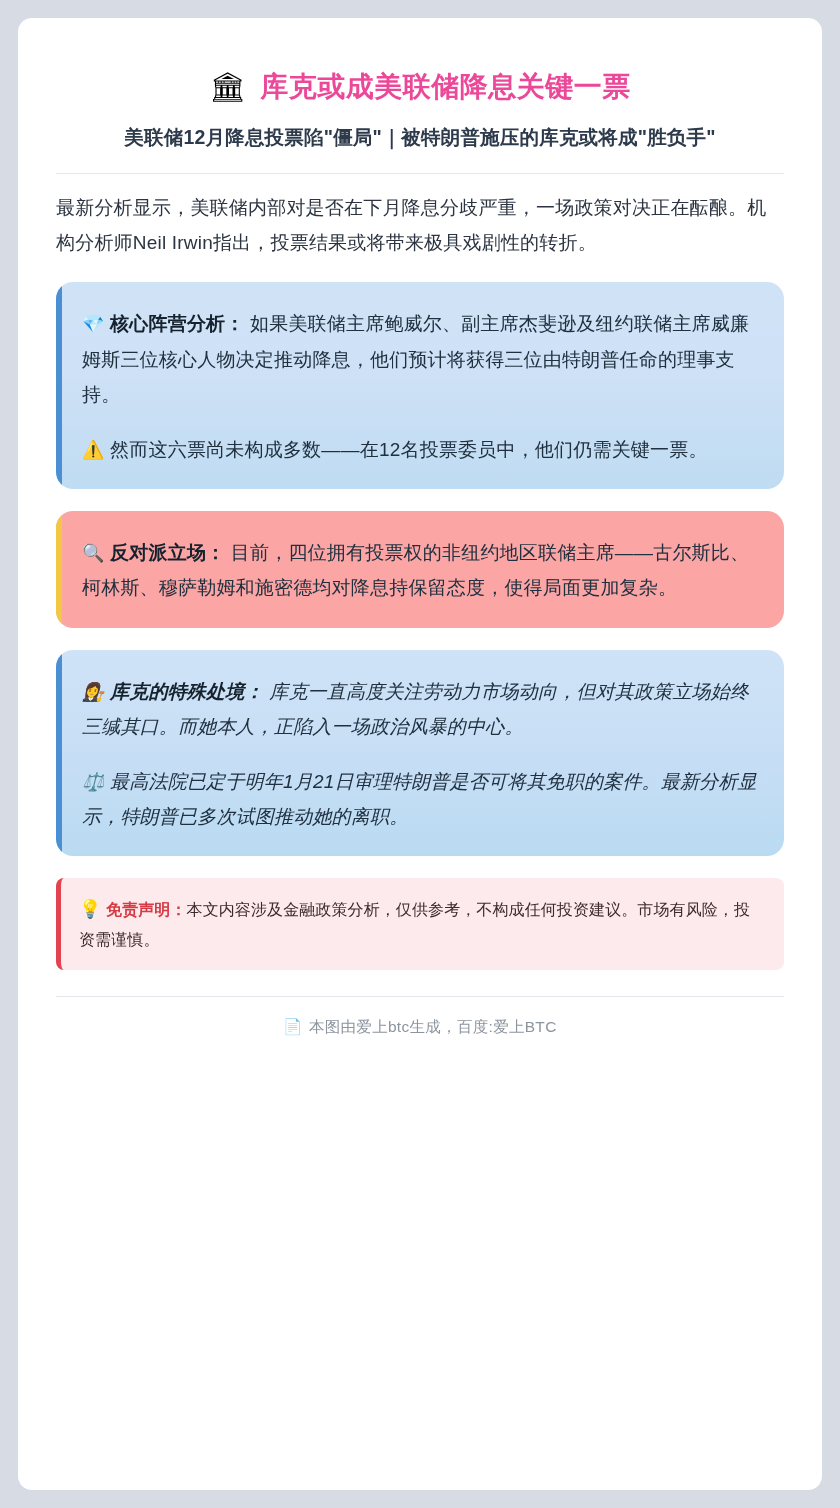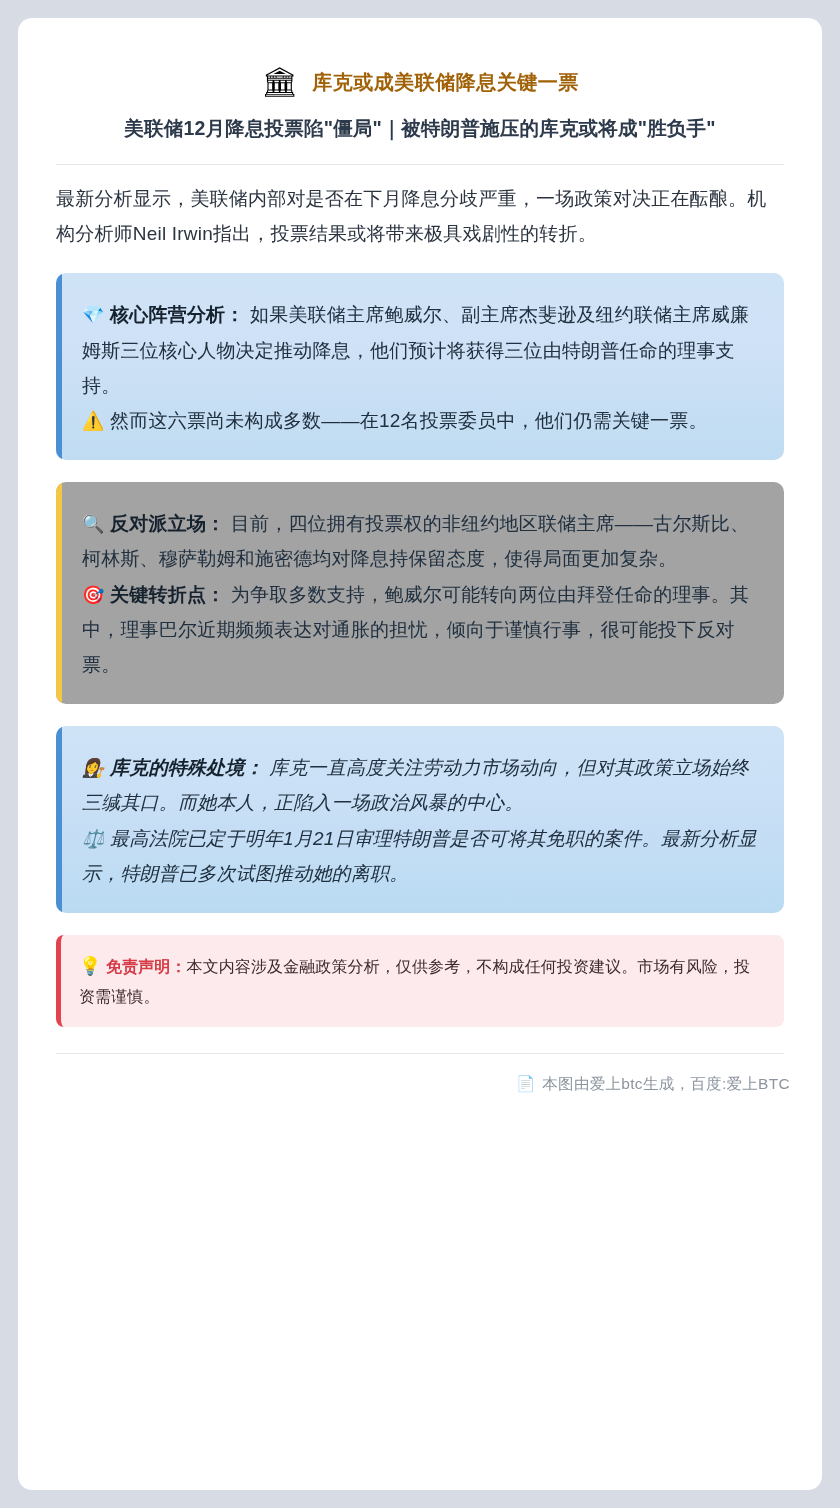--- a/index.html
+++ b/index.html
@@ -36,23 +36,23 @@
     display: flex;
     align-items: center;
     justify-content: center;
     gap: 14px;
   }
   .title-icon {
     font-size: 29px;
     line-height: 1;
   }
   .title-text {
-    font-size: 20px;
-    font-weight: bold;
-    color: #a16207;
+    font-size: 28px;
+    font-weight: bold;
+    color: #ec4899;
     letter-spacing: 0.5px;
     text-align: right;
   }
   .subtitle {
     margin-top: 18px;
     font-size: 19.5px;
     font-weight: bold;
     color: #2d3a4b;
     letter-spacing: 0.2px;
   }
@@ -67,52 +67,52 @@
     font-size: 19px;
     line-height: 1.85;
     color: #2b3440;
     margin: 16px 6px 0 6px;
     letter-spacing: 0.2px;
   }
 
   
   .block {
     margin: 22px 6px 0 6px;
-    border-radius: 10px;
+    border-radius: 17px;
     padding: 24px 26px 22px 26px;
     position: relative;
     overflow: hidden;
   }
   .block .bar {
     position: absolute;
     left: 0; top: 0; bottom: 0;
     width: 6px;
   }
   .block-blue {
     background: linear-gradient(180deg, #cfe3f7 0%, #cfe1f6 40%, #bfdcf2 100%);
   }
   .block-blue .bar { background: #4a8fd4; }
   .block-yellow {
-    background: #a3a3a3;
+    background: #fca5a5;
   }
   .block-yellow .bar { background: #f2c744; }
   .block-blue2 {
     background: linear-gradient(180deg, #cfe3f7 0%, #c6def5 55%, #b9dbf2 100%);
     font-style: italic;
   }
   .block-blue2 .bar { background: #4a8fd4; }
 
   .block p {
     margin: 0;
     font-size: 19px;
     line-height: 1.85;
     color: #20303f;
     letter-spacing: 0.2px;
   }
-  .block p + p { }
+  .block p + p { margin-top: 20px; }
   .emoji { font-size: 18px; }
   .lead {
     font-weight: bold;
     color: #16222e;
   }
 
   
   .disclaimer {
     margin: 22px 6px 0 6px;
     background: #fdeaec;
@@ -130,21 +130,21 @@
   }
 
   
   .footer-divider {
     margin: 26px 6px 0 6px;
     height: 1px;
     background: #e4e7ec;
   }
   .footer {
     margin-top: 20px;
-    text-align: right;
+    text-align: center;
     font-size: 15.5px;
     color: #8c949e;
     letter-spacing: 0.3px;
   }
   .footer .f-icon { margin-right: 6px; }
 </style>
 </head>
 <body>
 
 <div class="page">
@@ -175,25 +175,20 @@
       </p>
     </div>
 
     <div class="block block-yellow">
       <div class="bar"></div>
       <p>
         <span class="emoji">🔍</span>
         <span class="lead">反对派立场：</span>
         <span>目前，四位拥有投票权的非纽约地区联储主席——古尔斯比、柯林斯、穆萨勒姆和施密德均对降息持保留态度，使得局面更加复杂。</span>
       </p>
-      <p>
-        <span class="emoji">🎯</span>
-        <span class="lead">关键转折点：</span>
-        <span>为争取多数支持，鲍威尔可能转向两位由拜登任命的理事。其中，理事巴尔近期频频表达对通胀的担忧，倾向于谨慎行事，很可能投下反对票。</span>
-      </p>
     </div>
 
 
     <div class="block block-blue2">
       <div class="bar"></div>
       <p>
         <span class="emoji">👩‍⚖️</span>
         <span class="lead">库克的特殊处境：</span>
         <span>库克一直高度关注劳动力市场动向，但对其政策立场始终三缄其口。而她本人，正陷入一场政治风暴的中心。</span>
       </p>

